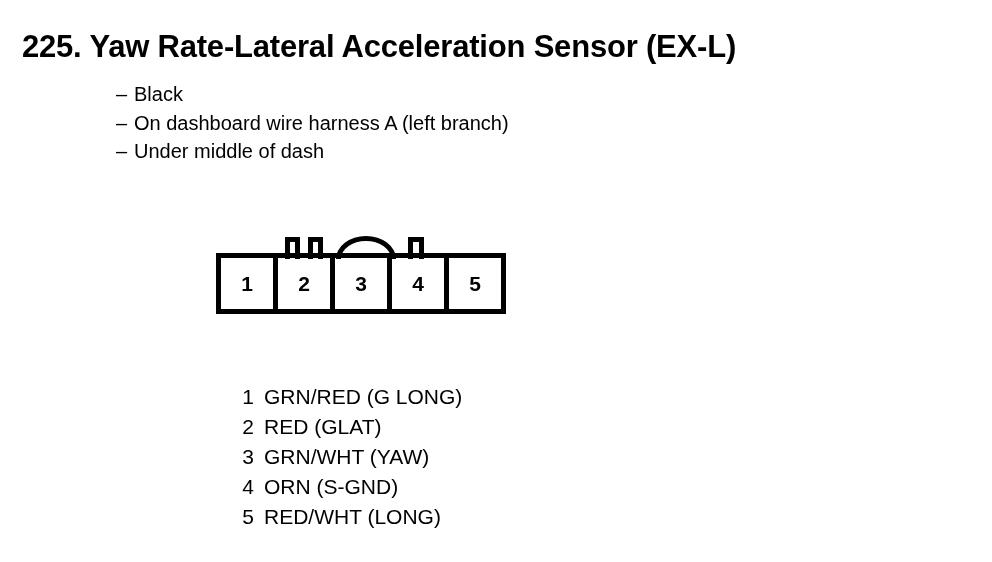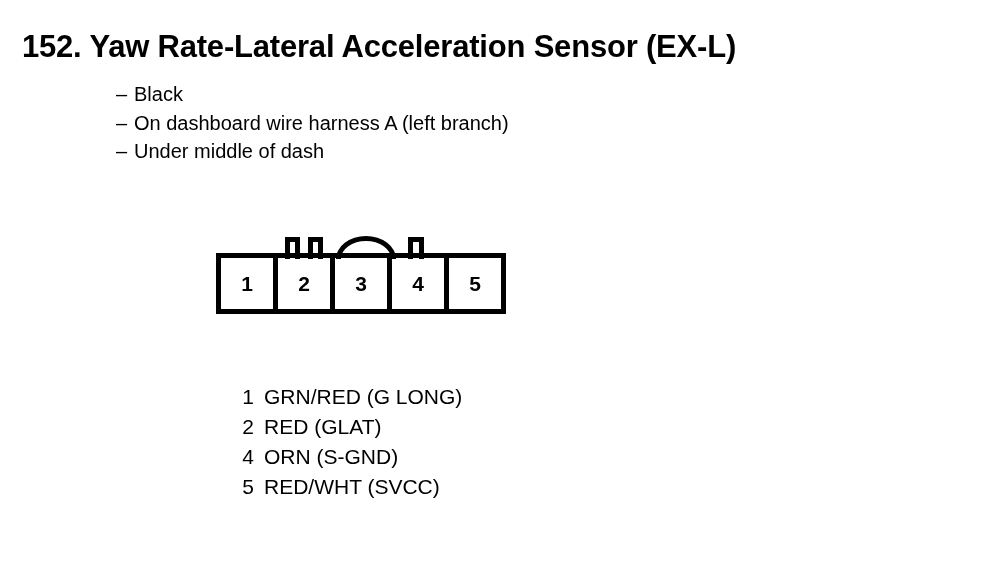--- a/index.html
+++ b/index.html
@@ -90,21 +90,21 @@
   }
   .pin-wire {
     display: inline-block;
     margin-left: 10px;
     text-align: center;
   }
 </style>
 </head>
 <body>
 
-<div id="page-title">152. Yaw Rate-Lateral Acceleration Sensor (EX-L)</div>
+<div id="page-title">225. Yaw Rate-Lateral Acceleration Sensor (EX-L)</div>
 
 <div id="notes">
   <div class="note-row">
     <span class="note-dash">–</span><span class="note-text">Black</span>
   </div>
   <div class="note-row">
     <span class="note-dash">–</span><span class="note-text">On dashboard wire harness A (left branch)</span>
   </div>
   <div class="note-row">
     <span class="note-dash">–</span><span class="note-text">Under middle of dash</span>
@@ -137,18 +137,21 @@
 </div>
 
 <div id="pin-legend">
   <div class="pin-row">
     <span class="pin-num">1</span><span class="pin-wire">GRN/RED (G LONG)</span>
   </div>
   <div class="pin-row">
     <span class="pin-num">2</span><span class="pin-wire">RED (GLAT)</span>
   </div>
   <div class="pin-row">
+    <span class="pin-num">3</span><span class="pin-wire">GRN/WHT (YAW)</span>
+  </div>
+  <div class="pin-row">
     <span class="pin-num">4</span><span class="pin-wire">ORN (S-GND)</span>
   </div>
   <div class="pin-row">
-    <span class="pin-num">5</span><span class="pin-wire">RED/WHT (SVCC)</span>
+    <span class="pin-num">5</span><span class="pin-wire">RED/WHT (LONG)</span>
   </div>
 </div>
 
 </body></html>

